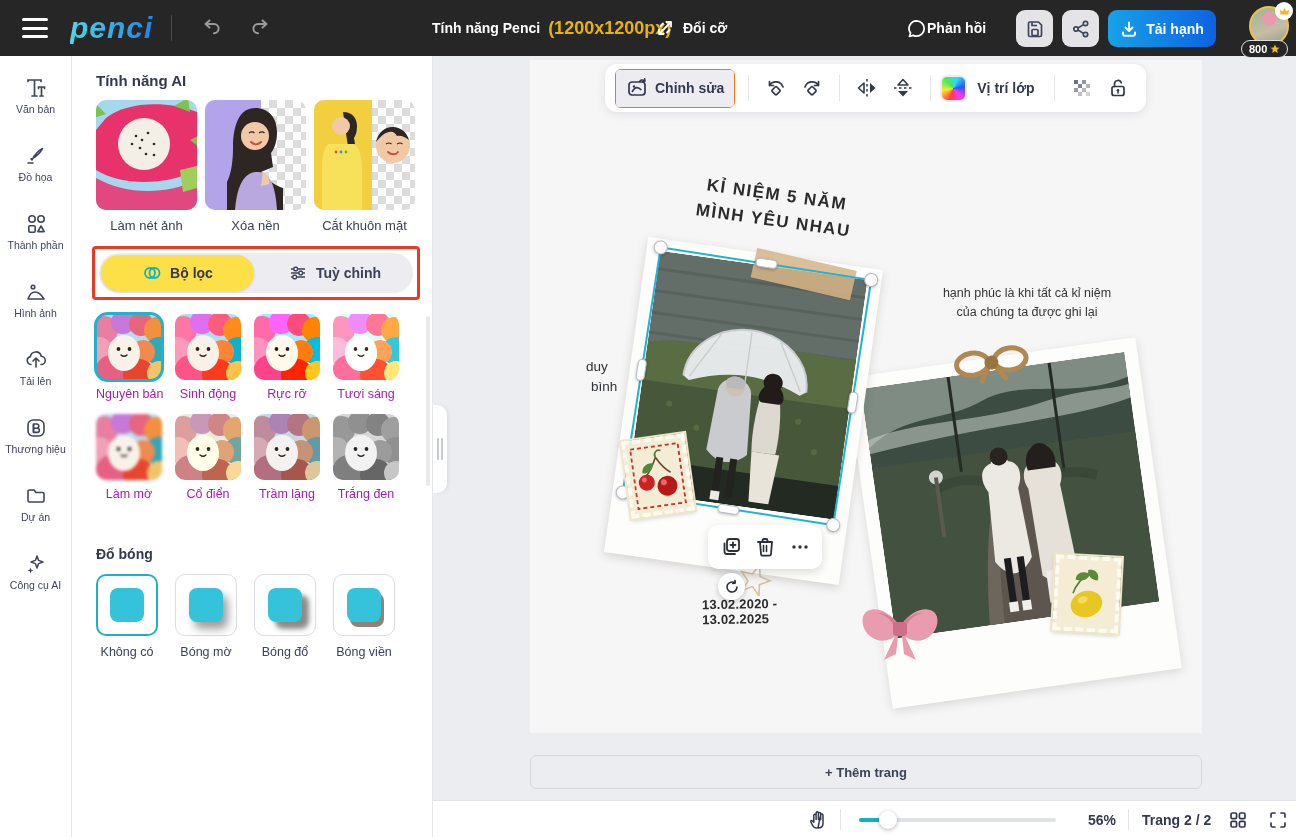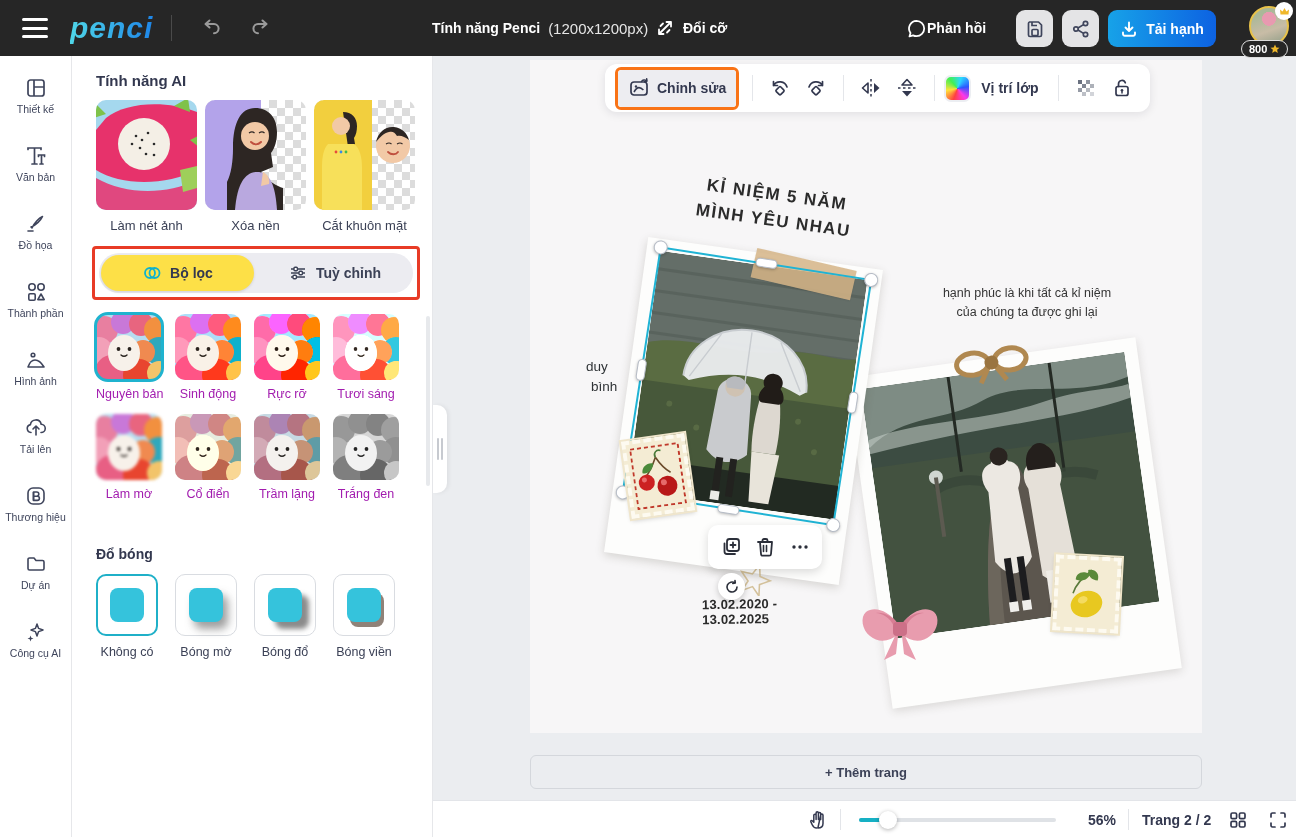--- a/index.html
+++ b/index.html
@@ -9,21 +9,21 @@
 
   
   .topbar { position:absolute; left:0; top:0; width:1296px; height:56px; background:#262626; display:flex; align-items:center; z-index:60; }
   .hamburger { width:26px; height:20px; margin-left:22px; display:flex; flex-direction:column; justify-content:space-between; cursor:pointer; }
   .hamburger span { display:block; height:3px; border-radius:2px; background:#fff; }
   .logo { margin-left:22px; font-size:30px; font-weight:800; font-style:italic; letter-spacing:1px; background:linear-gradient(90deg,#4fd6e8,#1e86e8); -webkit-background-clip:text; background-clip:text; color:transparent; }
   .tb-div { width:1px; height:26px; background:#4a4a4a; margin:0 16px 0 18px; }
   .tb-icon { width:24px; height:24px; margin:0 12px; display:flex; align-items:center; justify-content:center; }
   .doc-title { position:absolute; left:432px; top:0; height:56px; display:flex; align-items:center; gap:8px; }
   .doc-title .name { color:#fff; font-size:14px; font-weight:700; }
-  .doc-title .size { color:#e5e5e5; font-size:15px; }
+  .doc-title .size { color:#eab308; font-size:18px;font-weight:bold; }
   .resize-btn { position:absolute; left:655px; top:0; height:56px; display:flex; align-items:center; gap:8px; color:#fff; font-size:14px; font-weight:600; cursor:pointer; }
   .feedback-btn { position:absolute; left:906px; top:0; height:56px; display:flex; align-items:center; color:#fff; font-size:14px; font-weight:600; cursor:pointer; }
   .sq-btn { position:absolute; top:10px; width:37px; height:37px; border-radius:9px; background:#e4e4e6; display:flex; align-items:center; justify-content:center; cursor:pointer; }
   .download-btn { position:absolute; left:1108px; top:10px; width:108px; height:37px; border-radius:9px; background:linear-gradient(90deg,#17a2e8,#0d62e2); color:#fff; font-size:14px; font-weight:700; display:flex; align-items:center; justify-content:center; gap:8px; cursor:pointer; }
   .avatar-wrap { position:absolute; left:1247px; top:6px; width:44px; height:46px; cursor:pointer; }
   .avatar { width:40px; height:40px; margin-left:2px; border-radius:50%; border:2px solid #e8c24a; background:radial-gradient(circle at 50% 30%,#e89ab0 0 22%,transparent 23%),linear-gradient(160deg,#aab898 20%,#c8bca6 60%,#8e9c86); }
   .crown-badge { position:absolute; right:-2px; top:-4px; width:18px; height:18px; border-radius:50%; background:#fff; display:flex; align-items:center; justify-content:center; }
   .credits { position:absolute; left:-6px; bottom:-6px; height:18px; padding:0 7px; border-radius:10px; background:#262626; border:1.5px solid #ddd; color:#fff; font-size:11px; font-weight:700; display:flex; align-items:center; gap:3px; }
 
   
@@ -98,21 +98,21 @@
   .stamp-cherry { left:96px; top:377px; width:64px; height:78px; transform:rotate(-8deg); z-index:6; border:4px dashed #fdfaf0; outline:2px solid #f0e6cc; }
   .stamp-lemon { left:524px; top:496px; width:66px; height:76px; transform:rotate(3deg); z-index:6; border:4px dashed #fdfaf0; outline:2px solid #efe5c9; }
 
   .ctx-bar { position:absolute; left:178px; top:465px; width:114px; height:44px; background:#fff; border-radius:10px; box-shadow:0 3px 10px rgba(0,0,0,.14); display:flex; align-items:center; justify-content:space-evenly; z-index:20; }
   .ctx-bar .ic { width:24px; height:24px; display:flex; align-items:center; justify-content:center; cursor:pointer; }
   .rot-handle { position:absolute; left:188px; top:513px; width:27px; height:27px; border-radius:50%; background:#fff; box-shadow:0 2px 6px rgba(0,0,0,.2); display:flex; align-items:center; justify-content:center; z-index:20; cursor:pointer; }
   .starfish { position:absolute; left:208px; top:502px; z-index:19; opacity:.75; }
 
   
   .cv-toolbar { position:absolute; left:605px; top:64px; height:48px; background:#fff; border-radius:12px; box-shadow:0 2px 10px rgba(20,20,40,.10); display:flex; align-items:center; padding:0 10px; z-index:50; }
-  .redbox-edit { border:3px solid #f97316; border-radius:6px; margin-right:4px; }
+  .redbox-edit { border:1px solid #f97316; border-radius:6px; margin-right:4px; }
   .edit-btn { height:37px; padding:0 10px; background:#ededf1; border-radius:4px; display:flex; align-items:center; gap:7px; font-size:14px; font-weight:700; color:#33384f; cursor:pointer; }
   .cv-div { width:1px; height:26px; background:#e4e6ea; margin:0 9px; }
   .cv-ic { width:30px; height:30px; margin:0 3px; display:flex; align-items:center; justify-content:center; cursor:pointer; }
   .swatch { width:27px; height:27px; border-radius:7px; border:2px solid #eceef2; background:conic-gradient(from 200deg,#ff4040,#ffe23a,#41f053,#2bd9ff,#2b55ff,#ff38e8,#ff4040); cursor:pointer; }
   .layers-lbl { font-size:14px; font-weight:700; color:#33384f; margin:0 10px 0 10px; cursor:pointer; }
 
   
   .add-page { position:absolute; left:530px; top:755px; width:672px; height:34px; border:1px solid #d4d7dc; border-radius:6px; background:transparent; display:flex; align-items:center; justify-content:center; font-size:13px; font-weight:700; color:#3c4257; cursor:pointer; z-index:5; }
   .statusbar { position:absolute; left:433px; top:800px; width:863px; height:37px; background:#fff; border-top:1px solid #e3e5e9; z-index:40; }
   .sb-item { position:absolute; top:0; height:37px; display:flex; align-items:center; }
@@ -218,27 +218,20 @@
         <svg class="ico" width="10" height="10" viewBox="0 0 10 10">
             <path d="M5 .5 6.3 3.4l3.2.3-2.4 2.1.7 3.1L5 7.2 2.2 8.9l.7-3.1L.5 3.7l3.2-.3z" fill="#f0b82a"></path>
           </svg>
       </div>
     </div>
   </header>
 
   <nav class="rail">
     <div class="rail-item">
       <svg class="ico" width="24" height="24" viewBox="0 0 24 24">
-          <rect x="4" y="4" width="16" height="16" rx="2.5" fill="none" stroke="#3f455c" stroke-width="1.7"></rect>
-          <path d="M10 4v16M10 11h10" stroke="#3f455c" stroke-width="1.7"></path>
-        </svg>
-      <span class="lbl">Thiết kế</span>
-    </div>
-    <div class="rail-item">
-      <svg class="ico" width="24" height="24" viewBox="0 0 24 24">
           <path d="M4 5.5V4h13v1.5M10.5 4v16m-2.5 0h5" fill="none" stroke="#3f455c" stroke-width="1.7" stroke-linecap="round"></path>
           <path d="M14.5 12.5V11h6v1.5M17.5 11v9m-1.5 0h3" fill="none" stroke="#3f455c" stroke-width="1.7" stroke-linecap="round"></path>
         </svg>
       <span class="lbl">Văn bản</span>
     </div>
     <div class="rail-item">
       <svg class="ico" width="24" height="24" viewBox="0 0 24 24">
           <path d="M8 16c2-5 7-10 10.5-11.5C17 8 12 13 7 15z" fill="none" stroke="#3f455c" stroke-width="1.6" stroke-linejoin="round"></path>
           <path d="M4 19h5" stroke="#3f455c" stroke-width="1.6" stroke-linecap="round"></path>
         </svg>

